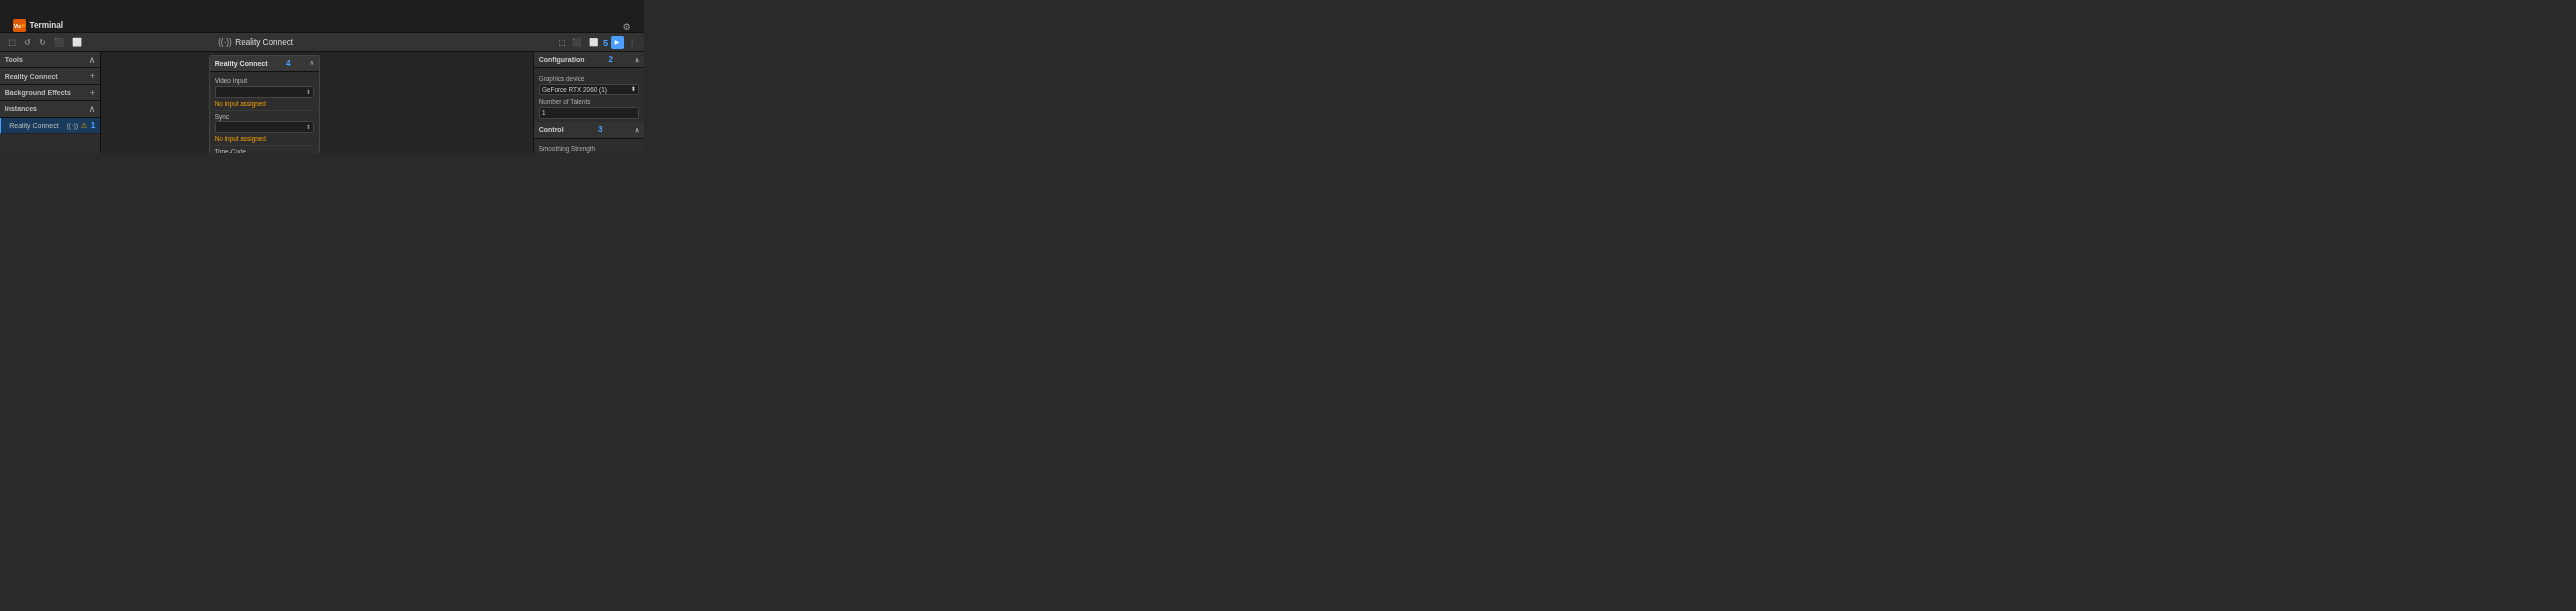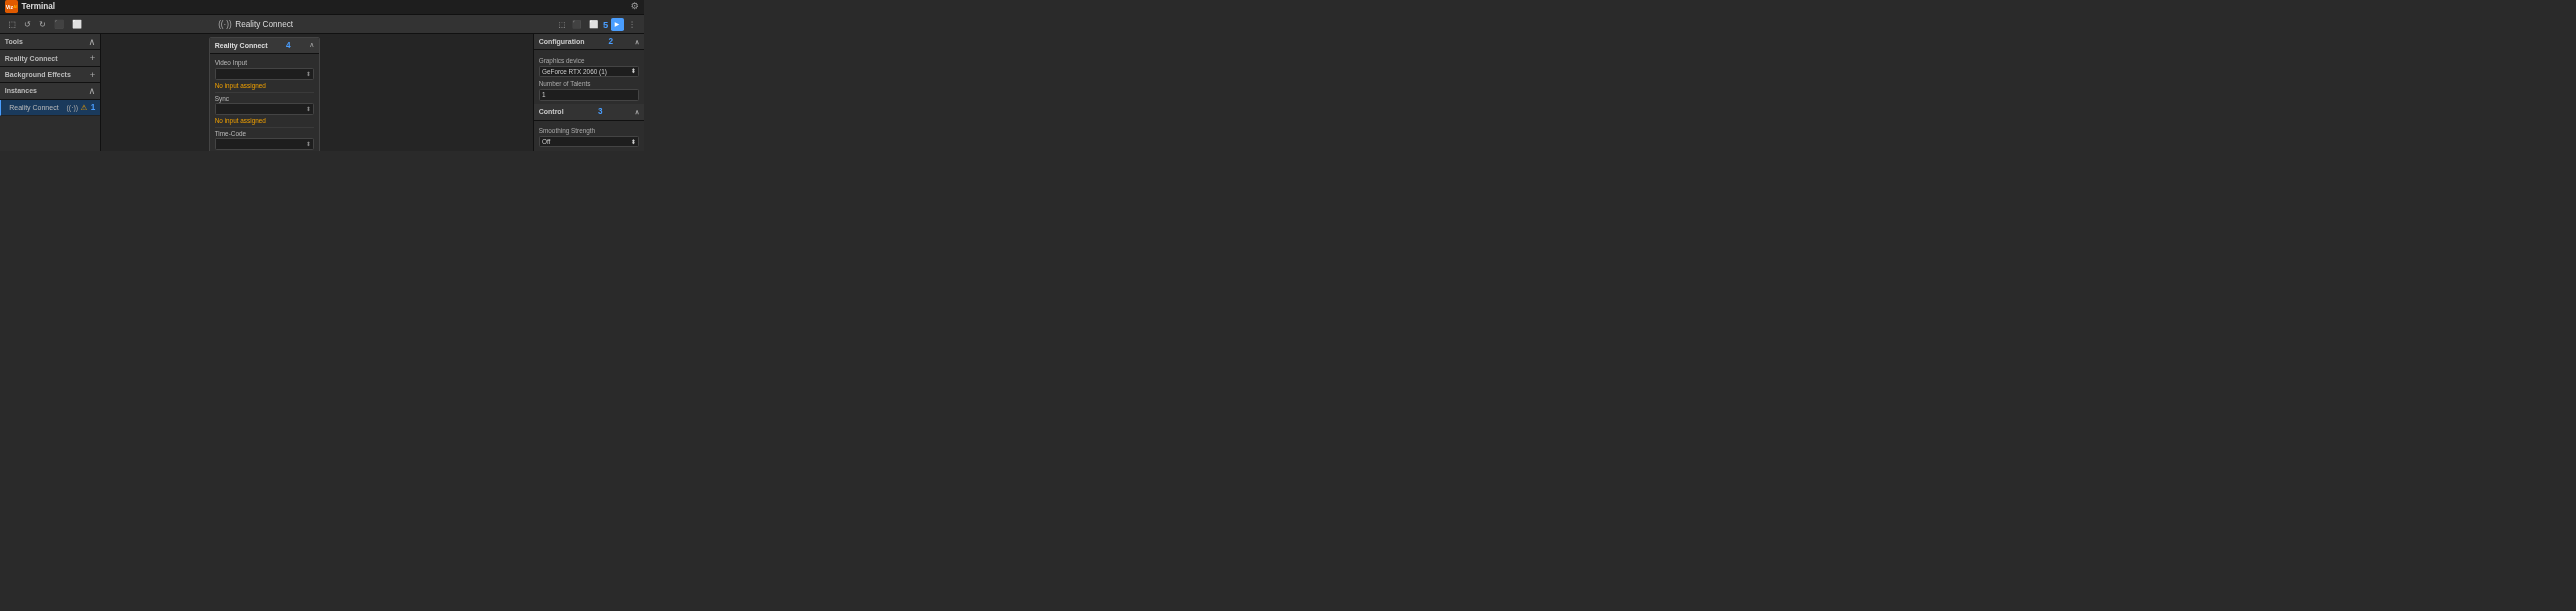--- a/index.html
+++ b/index.html
@@ -9,24 +9,24 @@
       font-size: 7.6px;
       color: #ccc;
       width: 644px;
       height: 153px;
       overflow: hidden;
     }
 
     
     .titlebar {
       display: flex;
-      align-items: flex-start;
+      align-items: flex-end;
       background: #1e1e1e;
-      height: 15px;
-      padding: 0 5px;
+      height: 33px;
+      padding: 0 13px;
       border-bottom: 0.6px solid #111;
     }
     .titlebar-logo {
       display: flex;
       align-items: center;
       gap: 3.5px;
       font-size: 8.2px;
       font-weight: bold;
       color: #ddd;
     }

